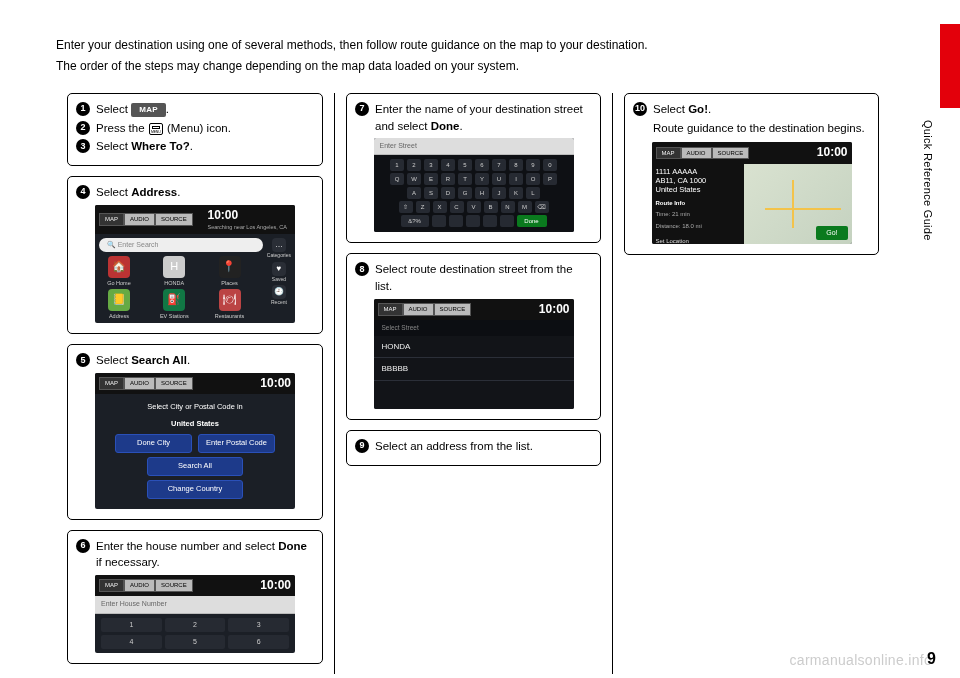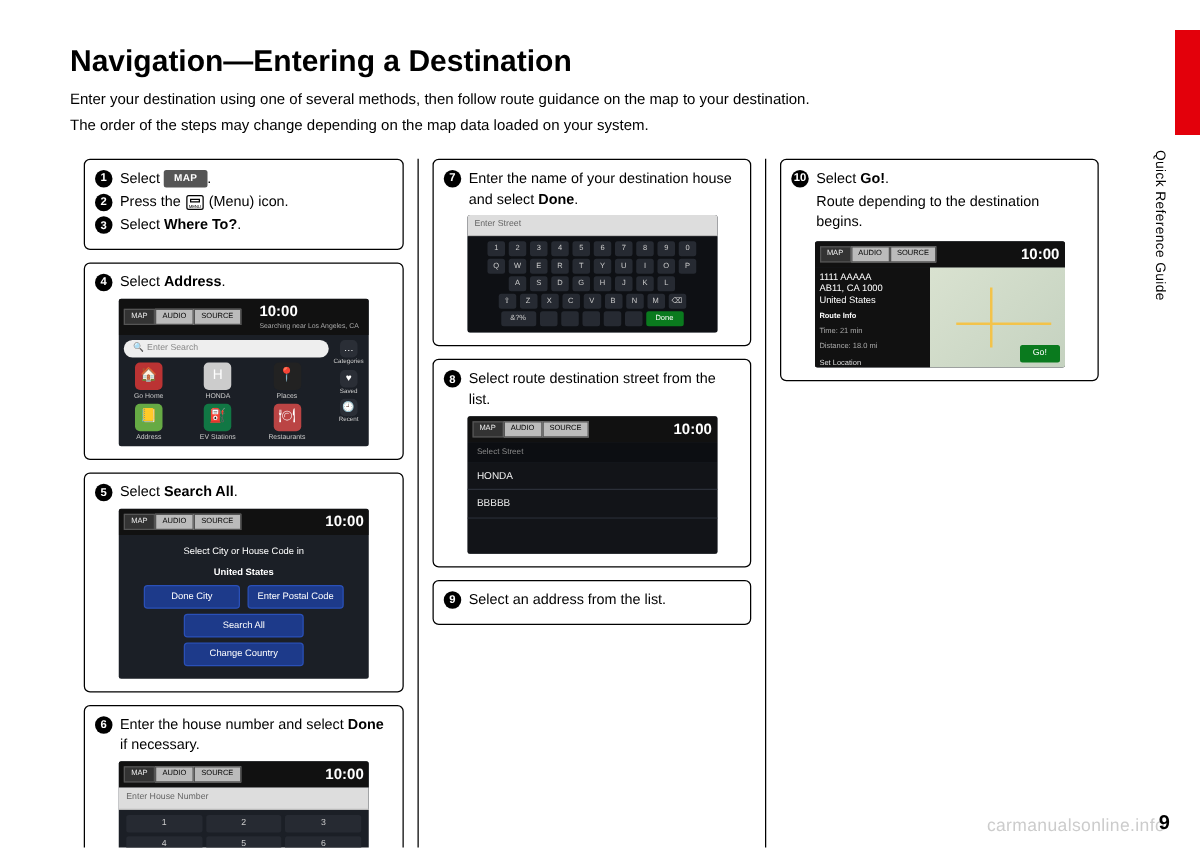--- a/index.html
+++ b/index.html
@@ -253,21 +253,20 @@
     letter-spacing: .3px;
   }
 </style>
 </head>
 <body>
 
 <div class="page">
   <div class="red-tab"></div>
   <div class="side-label">Quick Reference Guide</div>
 
-  <h1>Navigation—Entering a Destination</h1>
   <p class="intro">Enter your destination using one of several methods, then follow route guidance on the map to your destination.</p>
   <p class="intro">The order of the steps may change depending on the map data loaded on your system.</p>
 
   <div class="columns">
 
     <div class="col">
 
       <div class="box">
         <div class="step">
           <span class="bullet">1</span>
@@ -369,21 +368,21 @@
         <div class="screen">
           <div class="sc-top">
             <div class="sc-tabs">
               <div class="sc-tab dark">MAP</div>
               <div class="sc-tab">AUDIO</div>
               <div class="sc-tab">SOURCE</div>
             </div>
             <div class="sc-time">10:00</div>
           </div>
           <div class="sc-body" style="padding:6px 20px;">
-            <div class="sc-center">Select City or House Code in</div>
+            <div class="sc-center">Select City or Postal Code in</div>
             <div class="sc-center" style="font-weight:700;">United States</div>
             <div class="sc-row">
               <div class="sc-btn">Done City</div>
               <div class="sc-btn">Enter Postal Code</div>
             </div>
             <div class="sc-row">
                 <div class="sc-btn" style="flex:0 0 60%;">Search All</div>
               </div>
             <div class="sc-row">
                 <div class="sc-btn" style="flex:0 0 60%;">Change Country</div>
@@ -422,21 +421,21 @@
       </div>
 
     </div>
 
     <div class="col">
 
       <div class="box">
         <div class="step">
           <span class="bullet">7</span>
           <span class="step-text">
-            <span>Enter the name of your destination house and select </span><b>Done</b><span>.</span>
+            <span>Enter the name of your destination street and select </span><b>Done</b><span>.</span>
           </span>
         </div>
         <div class="screen">
           <div class="kb">Enter Street</div>
           <div class="kb-keys" id="sc7-keys">
               <div class="kb-row">
                 <div class="kb-key">1</div>
                 <div class="kb-key">2</div>
                 <div class="kb-key">3</div>
                 <div class="kb-key">4</div>
@@ -527,21 +526,21 @@
 
     <div class="col">
 
       <div class="box">
         <div class="step">
           <span class="bullet">10</span>
           <span class="step-text">
             <span>Select </span><b>Go!</b><span>.</span>
           </span>
         </div>
-        <div class="step-note">Route depending to the destination begins.</div>
+        <div class="step-note">Route guidance to the destination begins.</div>
         <div class="screen" style="margin-top:6px;">
           <div class="sc-top">
             <div class="sc-tabs">
               <div class="sc-tab dark">MAP</div>
               <div class="sc-tab">AUDIO</div>
               <div class="sc-tab">SOURCE</div>
             </div>
             <div class="sc-time">10:00</div>
           </div>
           <div class="nav-flex" style="height:80px;">

